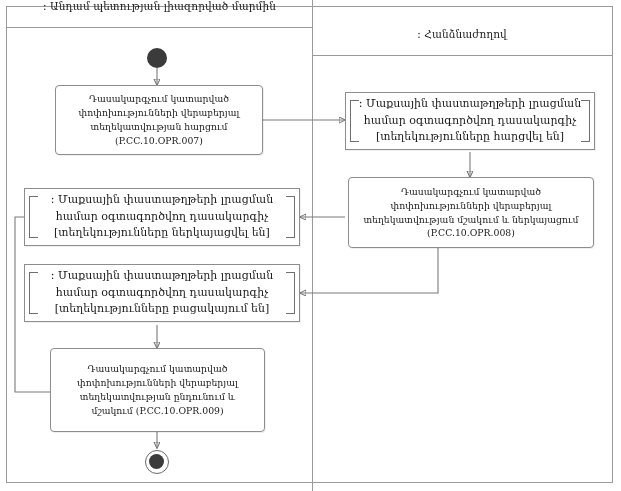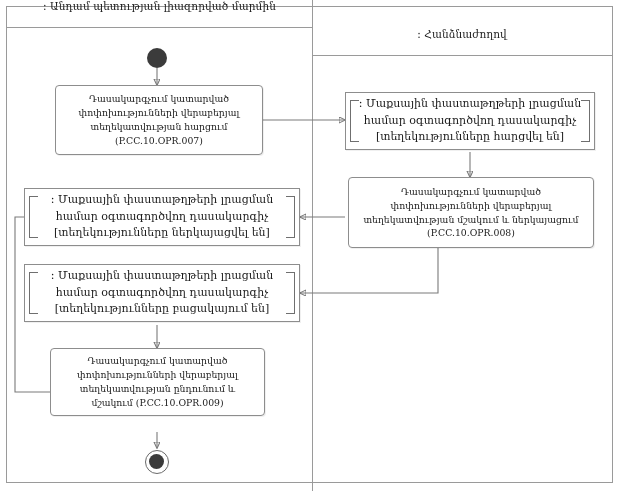--- a/index.html
+++ b/index.html
@@ -188,19 +188,19 @@
   </div>
 
   <div class="objnode" style="left:24px; top:188px; width:276px; height:58px;">
     <span class="inner">: Մաքսային փաստաթղթերի լրացման համար օգտագործվող դասակարգիչ [տեղեկությունները ներկայացվել են]</span>
   </div>
 
   <div class="objnode" style="left:24px; top:264px; width:276px; height:58px;">
     <span class="inner">: Մաքսային փաստաթղթերի լրացման համար օգտագործվող դասակարգիչ [տեղեկությունները բացակայում են]</span>
   </div>
 
-  <div class="activity" style="left:50px; top:348px; width:215px; height:68px;">
+  <div class="activity" style="left:50px; top:348px; width:215px; height:84px;">
     <span class="inner">Դասակարգչում կատարված փոփոխությունների վերաբերյալ տեղեկատվության ընդունում և մշակում (P.CC.10.OPR.009)</span>
   </div>
 
   <div class="final-node" style="left:145px; top:450px;"></div>
 
 </div>
 
 </body></html>

